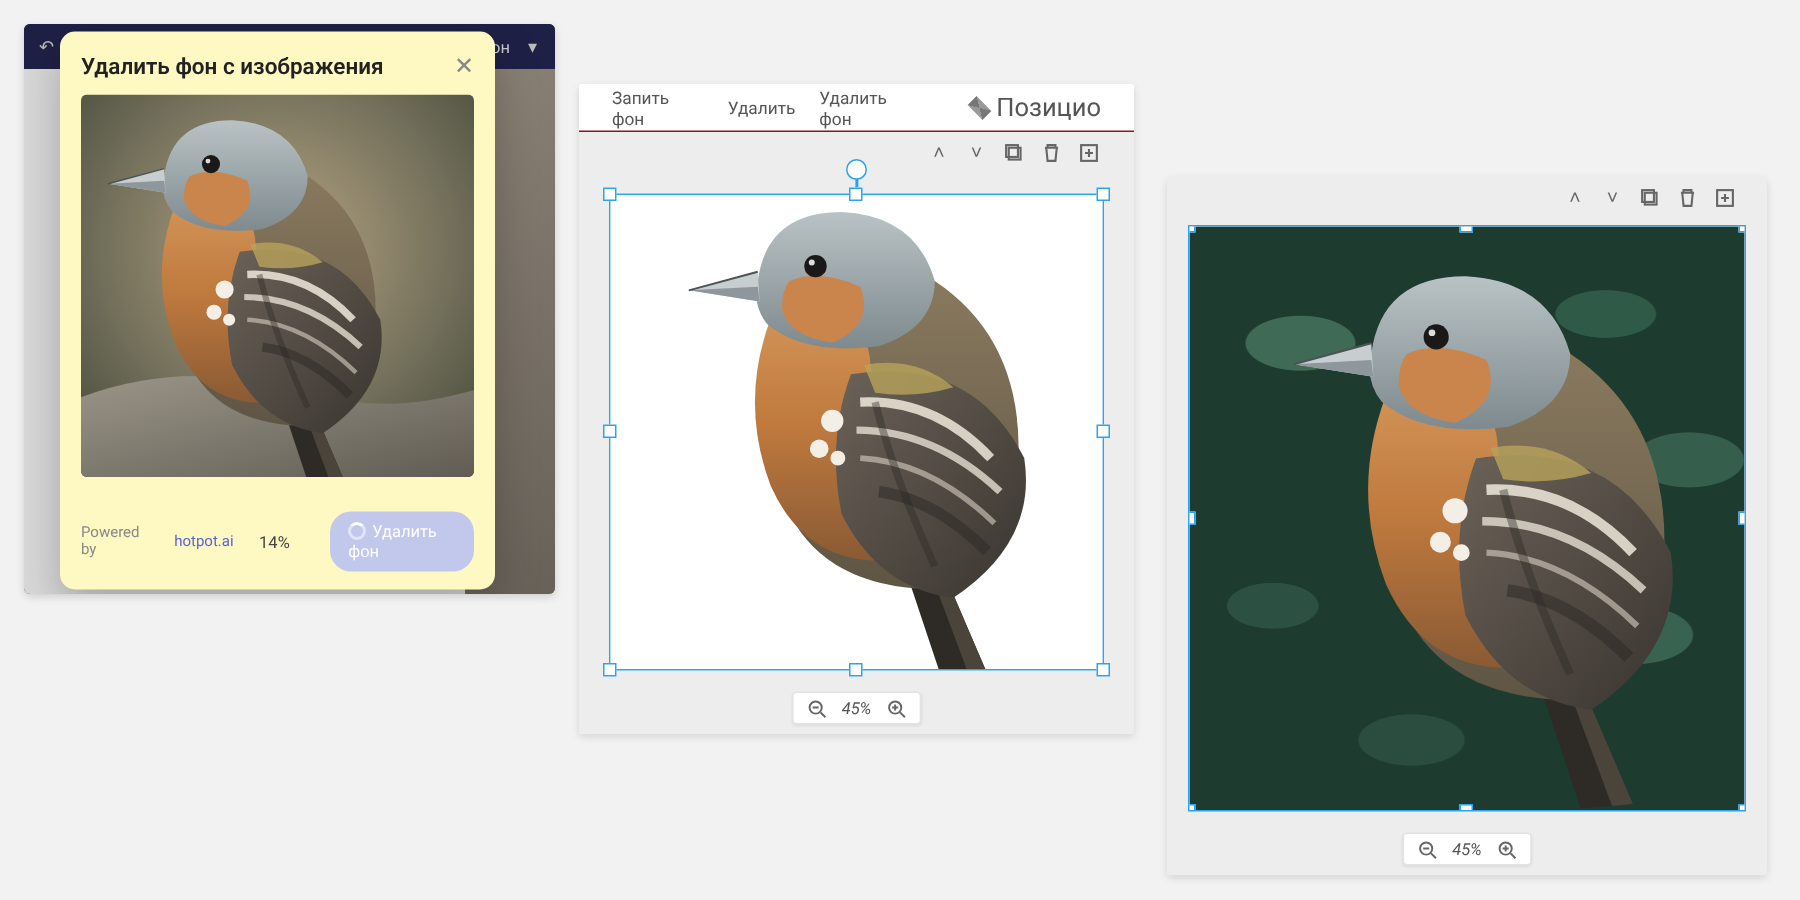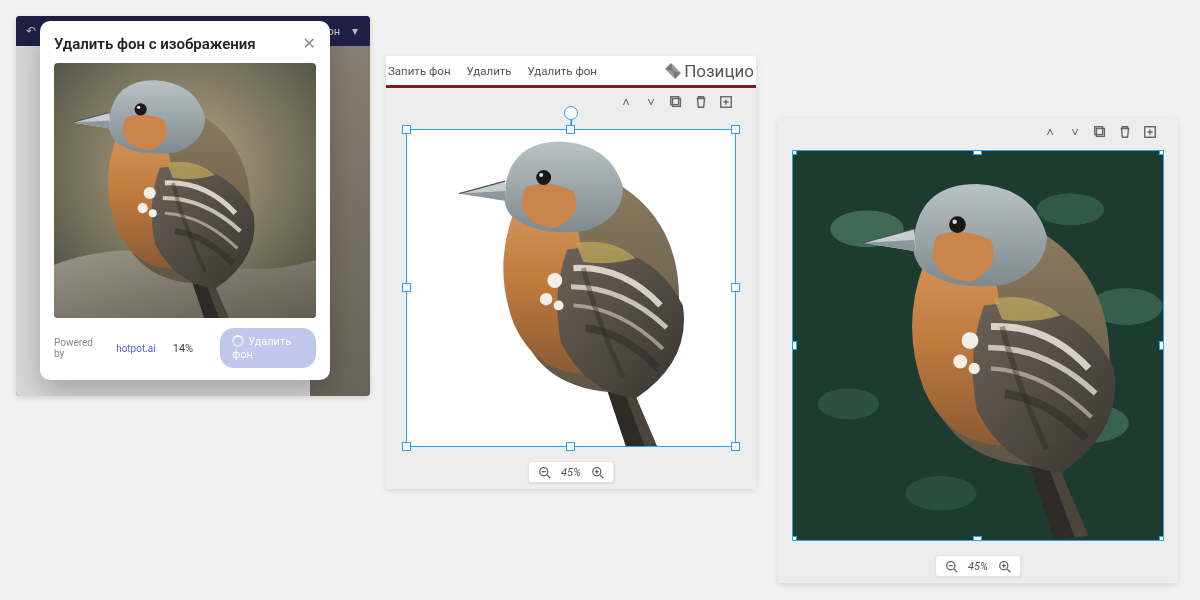--- a/index.html
+++ b/index.html
@@ -13,29 +13,29 @@
     overflow: hidden;
     box-shadow: 0 2px 6px rgba(0,0,0,.15);
   }
   .p1-topbar { height: 30px; background: #1f2046; display:flex; align-items:center; padding:0 6px; gap:6px;}
   .p1-ico { width:18px; height:18px; display:flex; align-items:center; justify-content:center; color:#bbb; font-size:12px; }
   .p1-toolbar-right{ margin-left:auto; font-size:11px; color:#ccc; }
   .p1-body { position: relative; height: calc(100% - 30px); background:#d9d9d9; }
   .p1-dim-img { position:absolute; right:0; top:0; bottom:0; width:60px;
                 background: linear-gradient(135deg,#796d5f,#4a4338); opacity:.8; }
   .p1-modal {
-    position:absolute; left:24px; top:-25px; width:290px; background:#ffffff; border-radius:10px;
+    position:absolute; left:24px; top:-25px; width:290px; background:#fef9c3; border-radius:10px;
     box-shadow:0 12px 30px rgba(0,0,0,.25); padding:14px 14px 12px 14px;
     display:flex; flex-direction:column;
   }
   .p1-modal-head { display:flex; align-items:center; justify-content:space-between; margin-bottom:10px;}
   .p1-title { font-size:15px; font-weight:600; color:#222; }
   .p1-close { color:#888; font-size:16px; cursor:pointer; line-height:1; }
   .p1-imgframe { width:100%; height:255px; border-radius:4px; overflow:hidden; position:relative; }
-  .p1-modal-foot { display:flex; align-items:center; margin-top:10px; font-size:10px; color:#888;gap:17px;}
+  .p1-modal-foot { display:flex; align-items:center; margin-top:23px; font-size:10px; color:#888;gap:17px;}
   .p1-link { color:#5864d6; }
   .p1-pct { margin-left:auto; margin-right:10px; color:#444; font-size:11px;}
   .p1-btn {
     background:#c2c7ec; color:#fff; font-size:11px; padding:7px 12px; border-radius:14px;
     position:relative; overflow:hidden;
   }
   .p1-btn .spinner{
     width:12px;height:12px;border:2px solid rgba(255,255,255,.5);border-top-color:#fff;
     border-radius:50%; display:inline-block; vertical-align:-2px; margin-right:4px; animation:spin 1s linear infinite;
   }
@@ -44,22 +44,22 @@
   
   .editor {
     position:absolute; background:#fff; border-radius:2px;
     box-shadow:0 2px 6px rgba(0,0,0,.12);
     display:flex; flex-direction:column;
   }
   .panel2 { left:386px; top:56px;  width:370px; height:433px; }
   .panel3 { left:778px; top:118px; width:400px; height:465px; }
 
   .ed-menubar{
-    height:32px; border-bottom:3px solid #7f1d1d; display:flex; align-items:center;
-    padding:0 2px; gap:16px; font-size:11.5px; color:#555;
+    height:32px; border-bottom:1px solid #7f1d1d; display:flex; align-items:center;
+    padding:0 22px; gap:16px; font-size:11.5px; color:#555;
   }
   .ed-menubar .spacer{flex:1;}
   .ed-pos { display:flex; align-items:center; gap:4px; color:#555; font-size:17px;}
   .layers-ico{ width:14px;height:14px; background:
     conic-gradient(from 45deg,#777 0 25%,#999 0 50%,#777 0 75%,#999 0 100%);
     transform:rotate(45deg) scaleY(.6); }
 
   .ed-stage-wrap{ flex:1; background:#ededed; position:relative; padding:28px 20px 20px 20px; }
   .panel3 .ed-stage-wrap{ padding:22px 14px 16px 14px; } 
 

